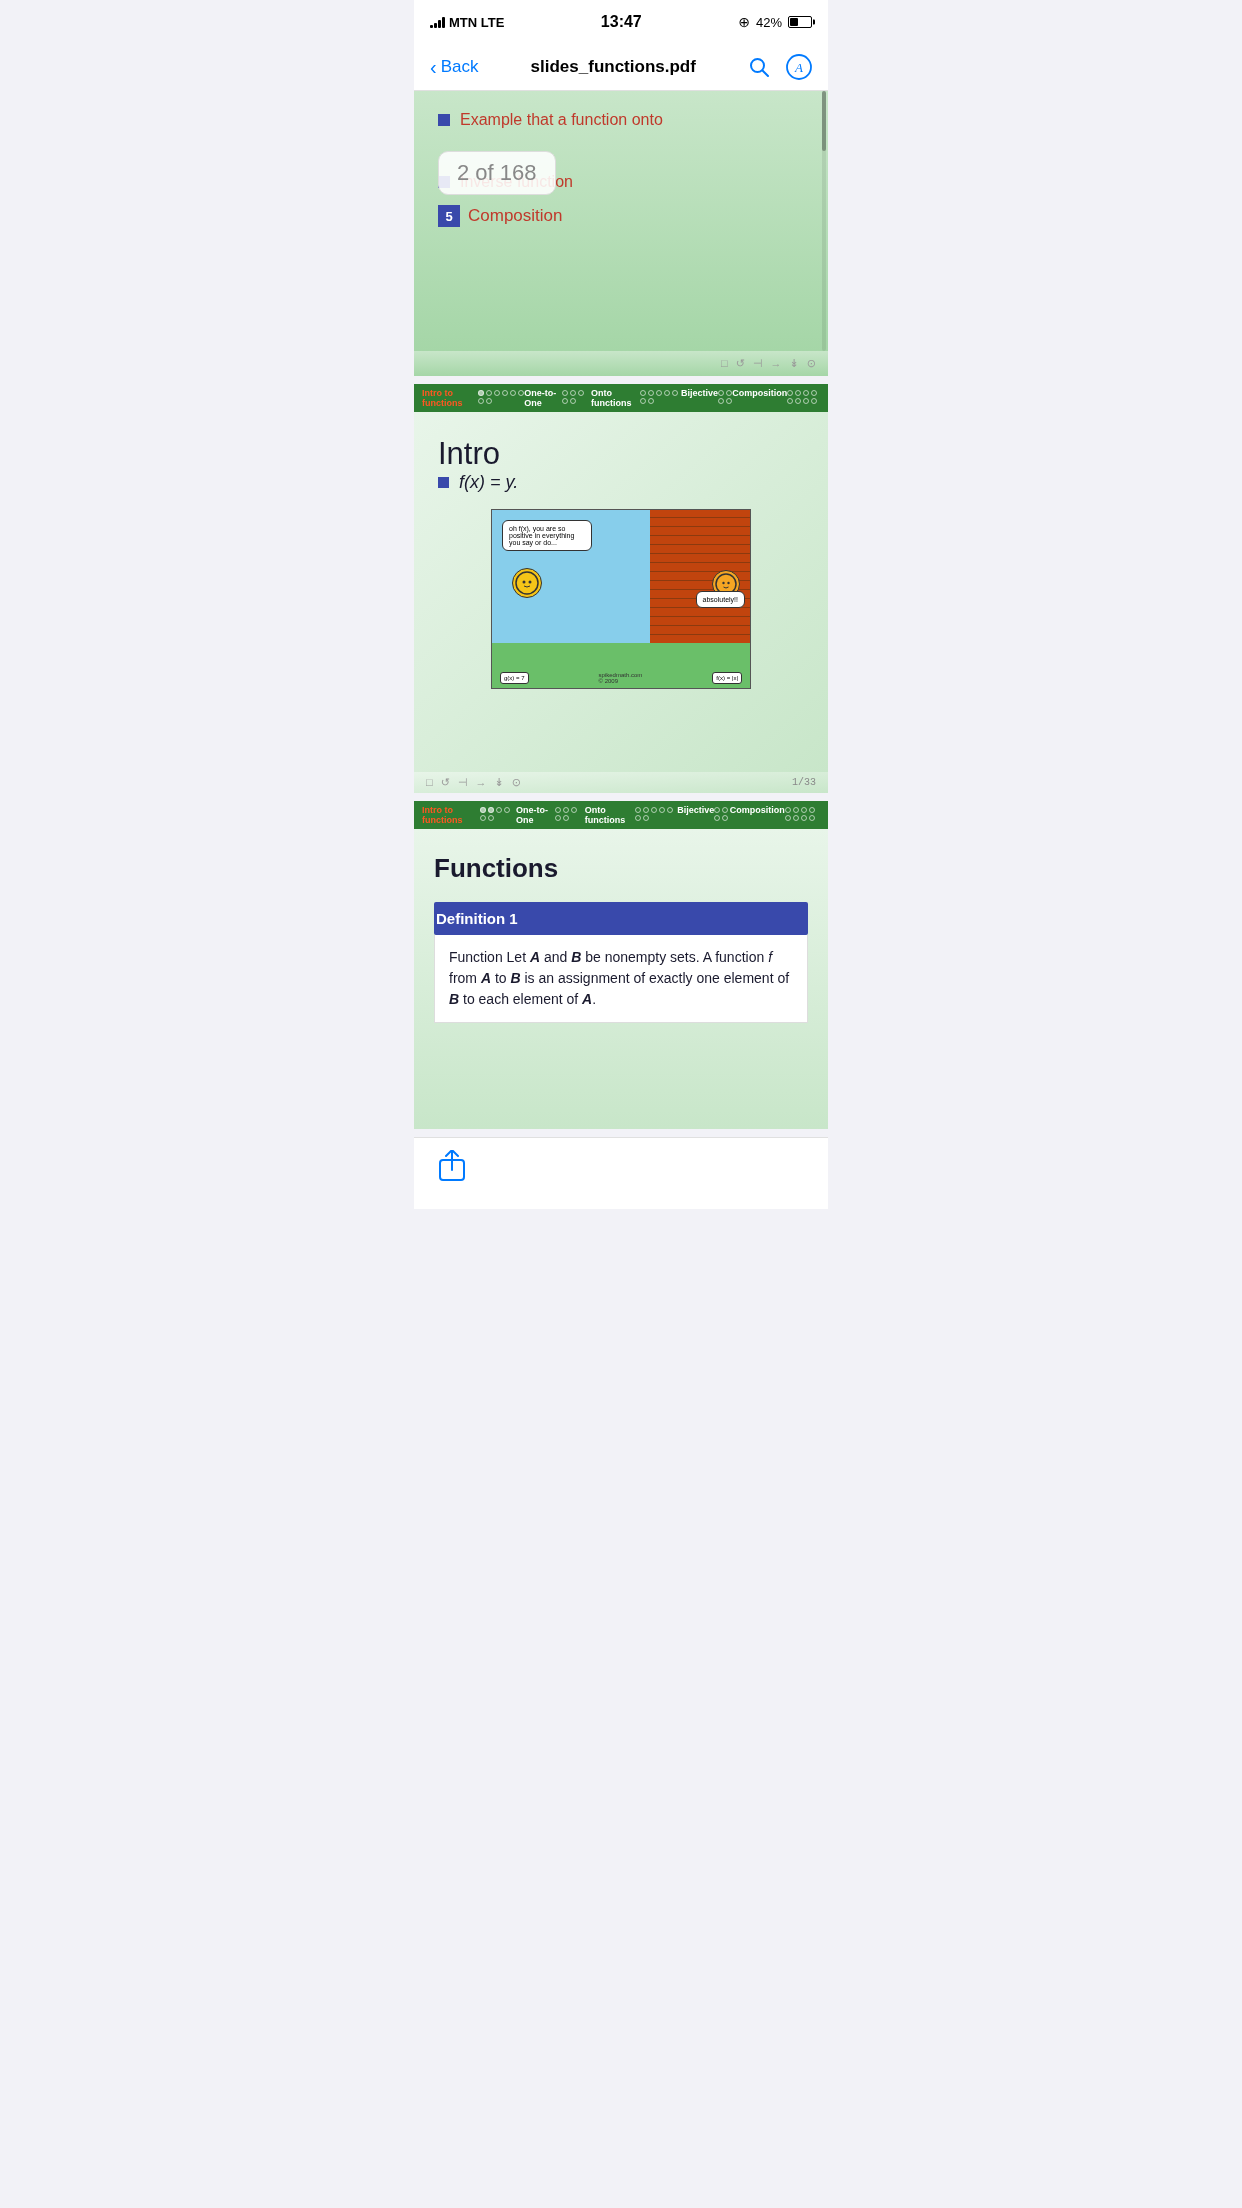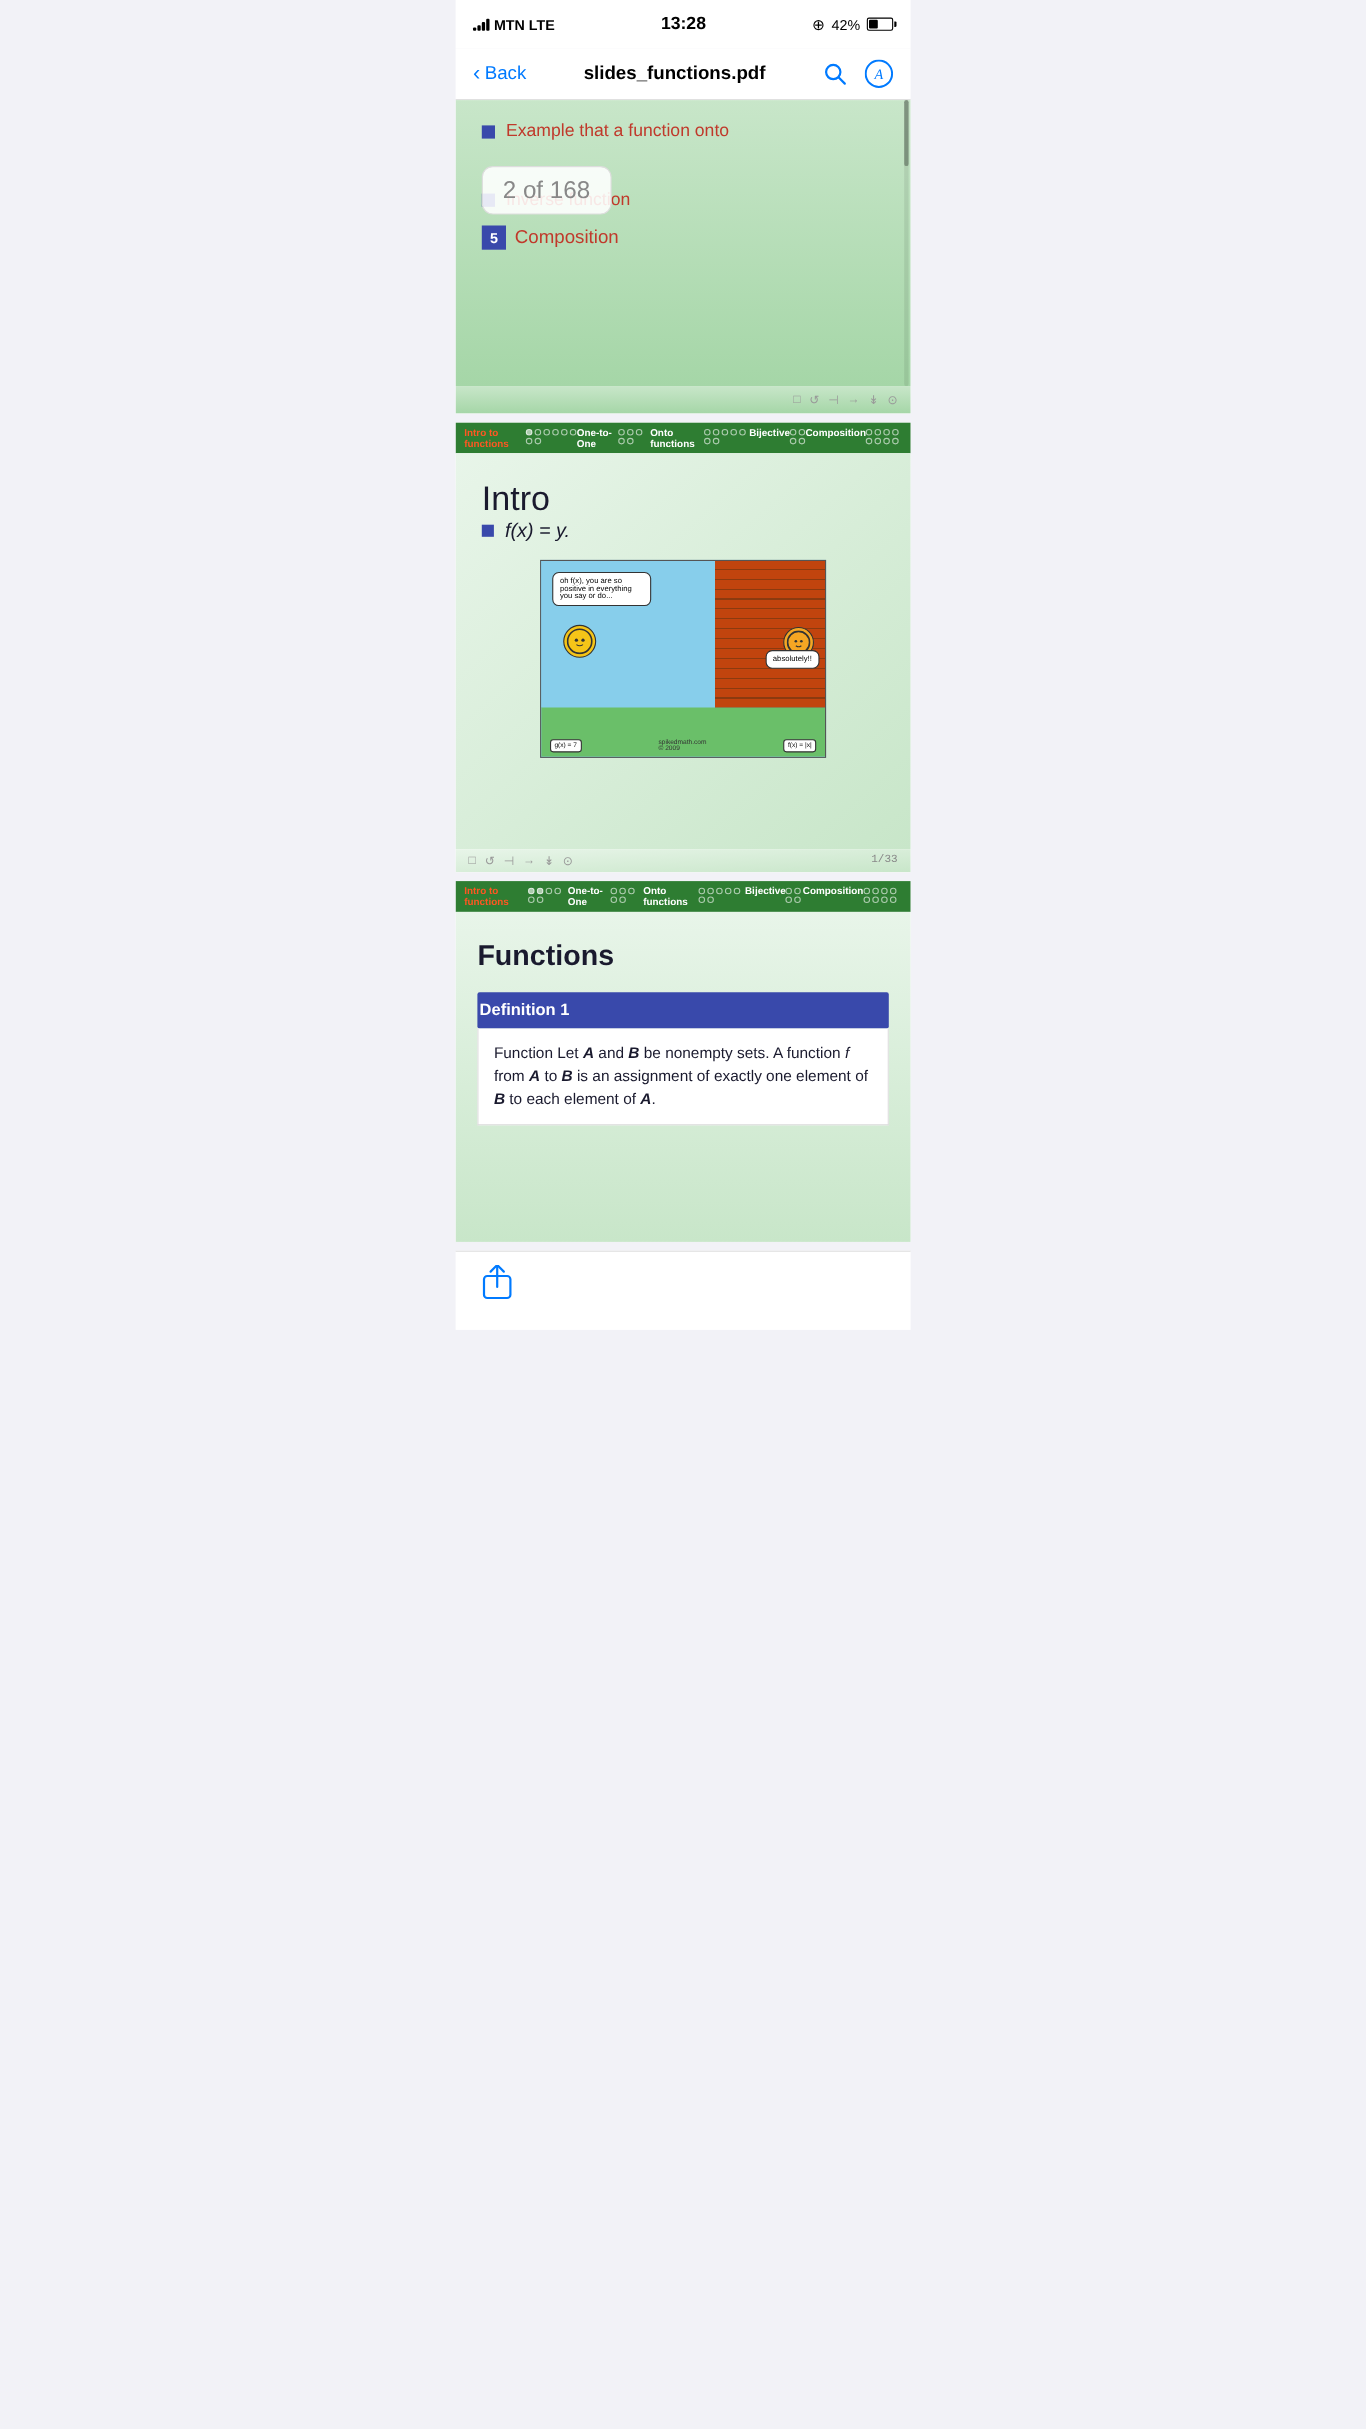--- a/index.html
+++ b/index.html
@@ -468,21 +468,21 @@
 <div class="status-bar">
   <div class="status-left">
     <div class="signal-bars">
       <span style="height:3px"></span>
       <span style="height:5px"></span>
       <span style="height:8px"></span>
       <span style="height:11px"></span>
     </div>
     <span>MTN  LTE</span>
   </div>
-  <div class="status-center">13:28</div>
+  <div class="status-center">13:47</div>
   <div class="status-right">
     <span style="font-size:14px;">⊕</span>
     <span>42%</span>
     <div class="battery-icon">
       <div class="battery-fill"></div>
     </div>
   </div>
 </div>
 
 <div class="nav-bar">

